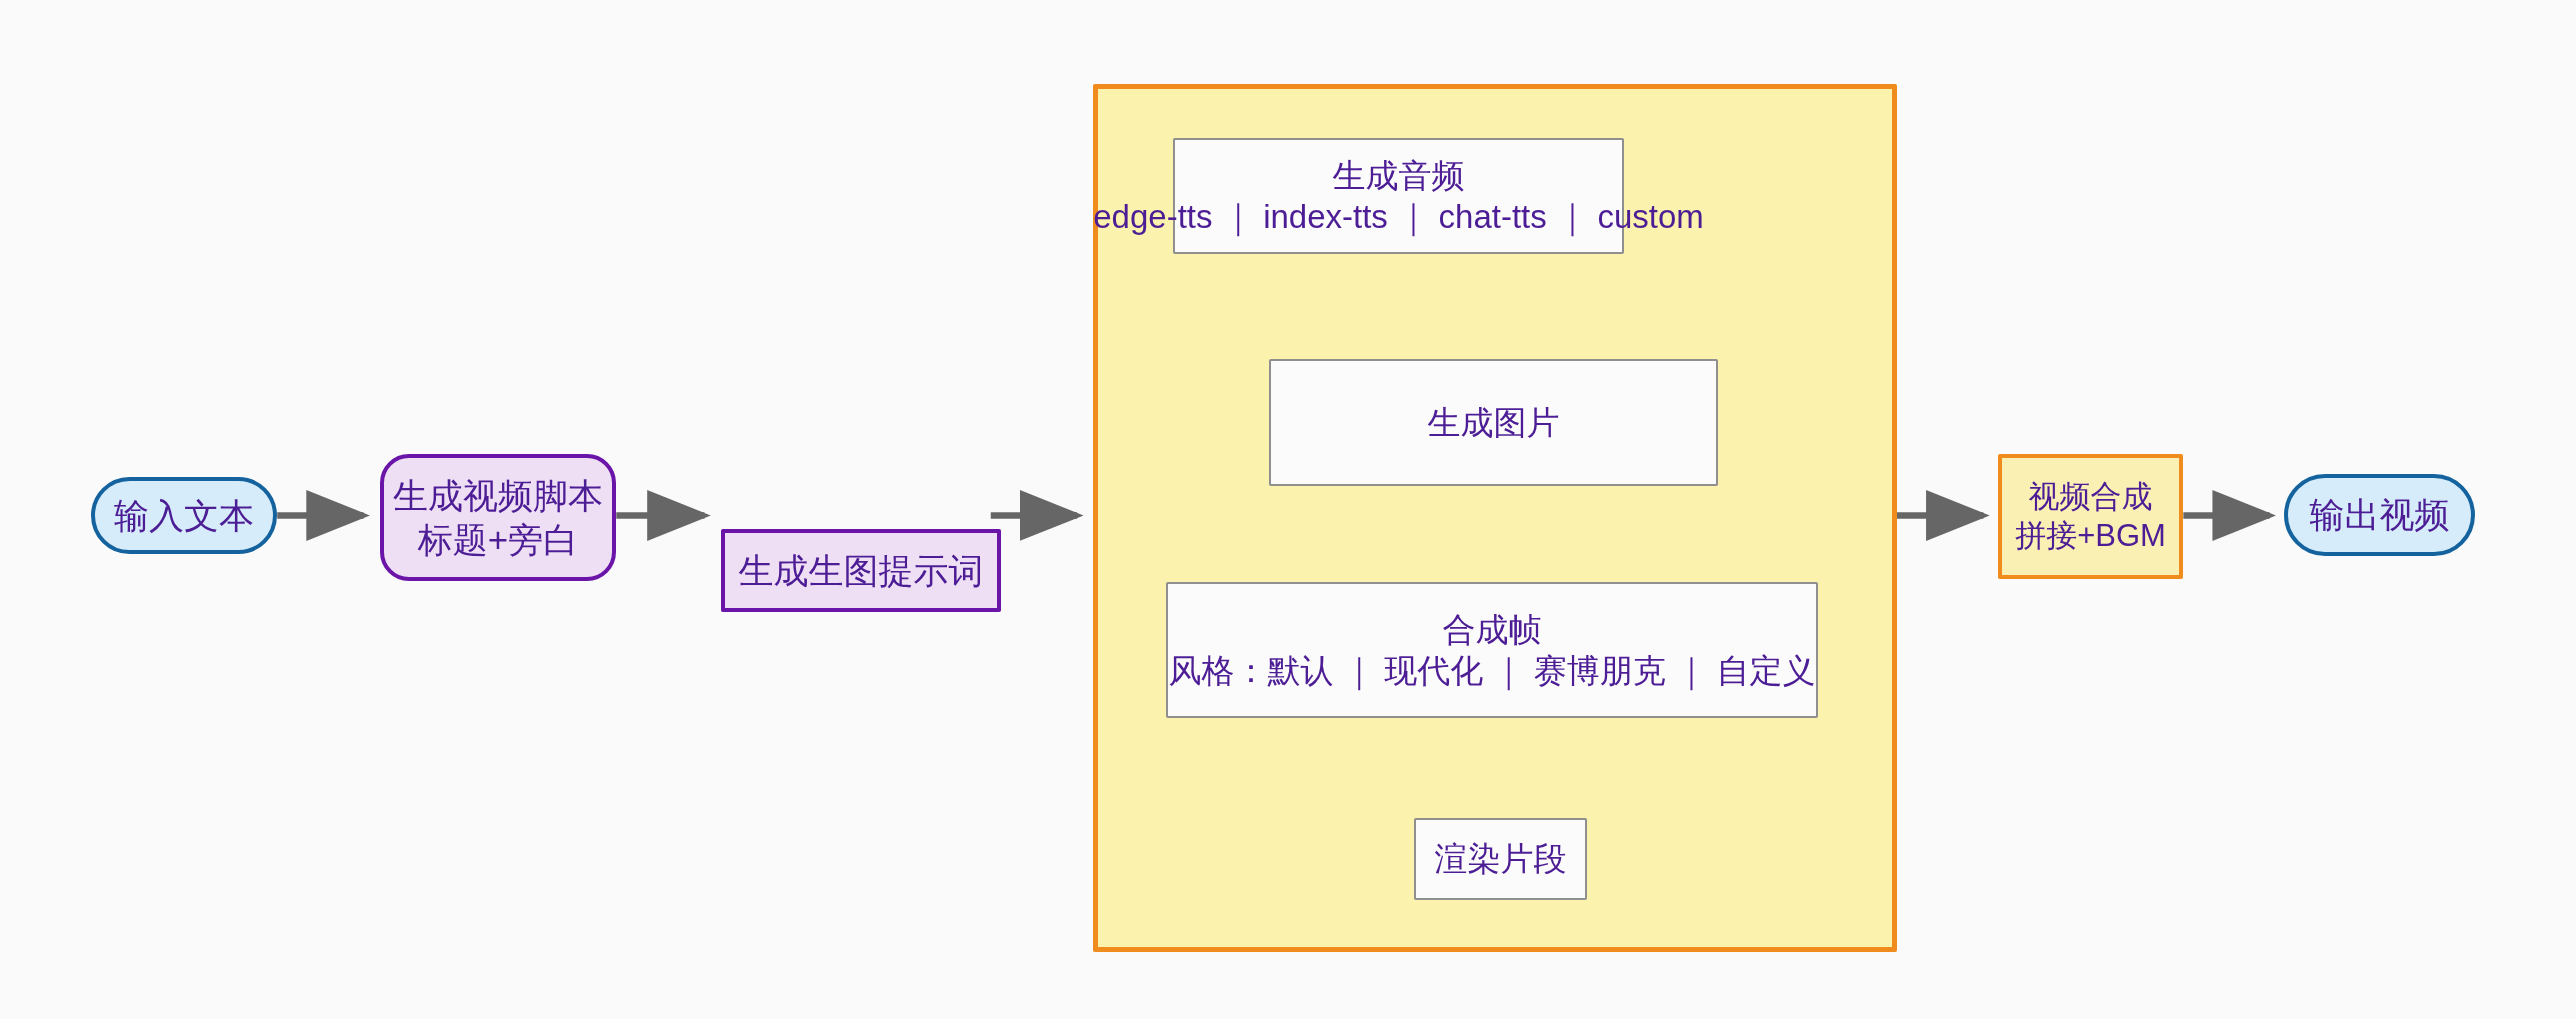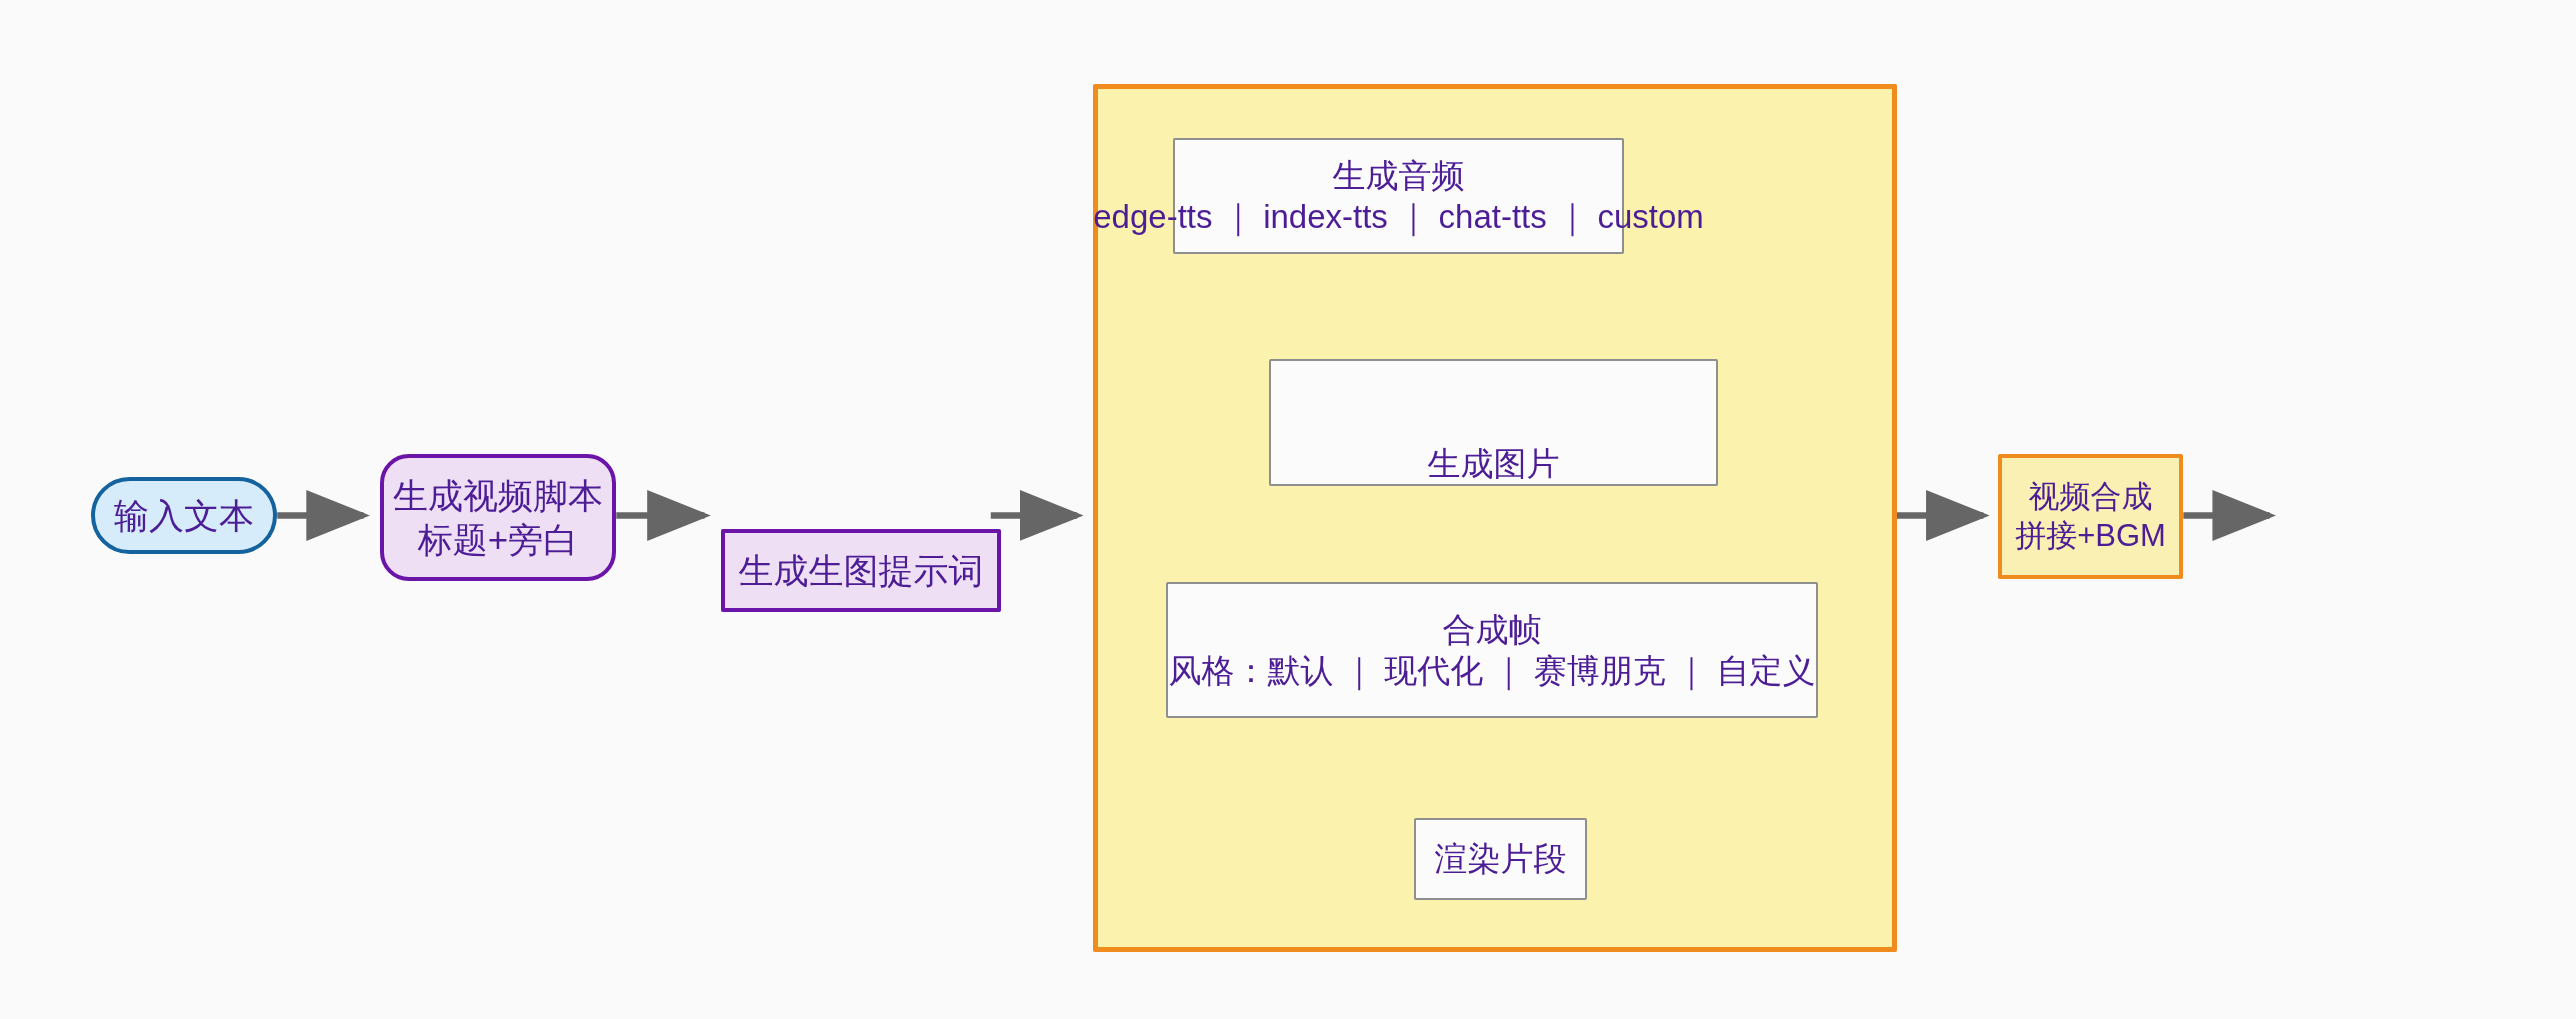--- a/index.html
+++ b/index.html
@@ -145,33 +145,36 @@
 
   <div class="node n-purple" style="left:721px; top:488px; width:280px; height:83px;margin-top:41px;">
     <span class="ln">生成生图提示词</span>
   </div>
 
   <div class="node n-plain in-sub" style="left:1173px; top:138px; width:451px; height:116px;">
     <span class="ln">生成音频</span>
     <span class="ln">edge-tts ｜ index-tts ｜ chat-tts ｜ custom</span>
   </div>
 
-  <div class="node n-plain in-sub" style="left:1269px; top:359px; width:449px; height:127px;justify-content:flex-end;">
+  <div class="node n-plain in-sub" style="left:1269px; top:359px; width:449px; height:127px;">
     <span class="ln">生成图片</span>
   </div>
 
   <div class="node n-plain in-sub" style="left:1166px; top:582px; width:652px; height:136px;">
     <span class="ln">合成帧</span>
     <span class="ln">风格：默认 ｜ 现代化 ｜ 赛博朋克 ｜ 自定义</span>
   </div>
 
   <div class="node n-plain in-sub" style="left:1414px; top:818px; width:173px; height:82px;">
     <span class="ln">渲染片段</span>
   </div>
 
   <div class="node n-orange" style="left:1998px; top:454px; width:185px; height:125px;">
     <span class="ln">视频合成</span>
     <span class="ln">拼接+BGM</span>
   </div>
 
+  <div class="node n-terminal" style="left:2284px; top:474px; width:191px; height:82px;">
+    <span class="ln">输出视频</span>
+  </div>
 
 </div>
 
 
 </body></html>

